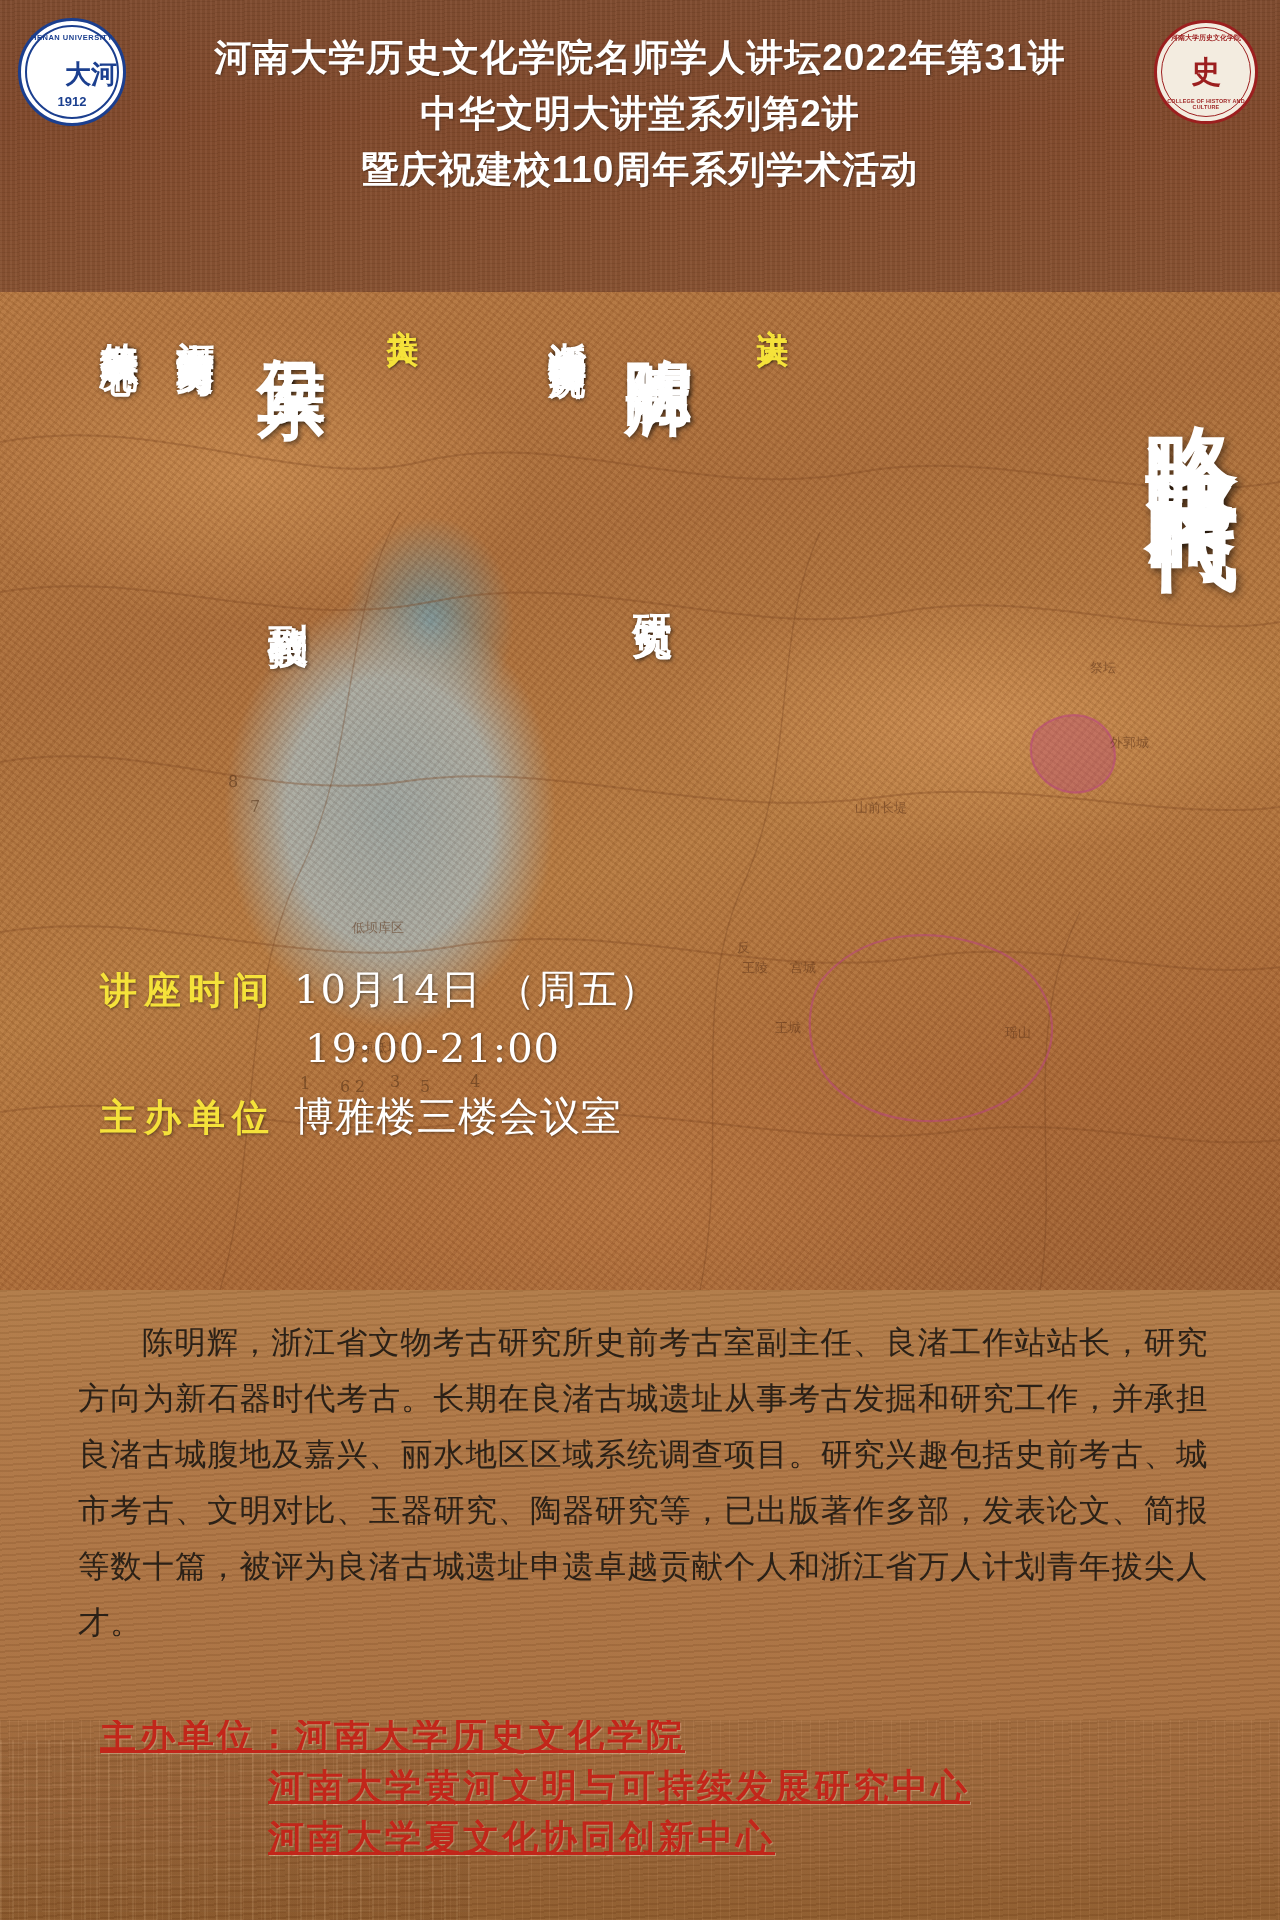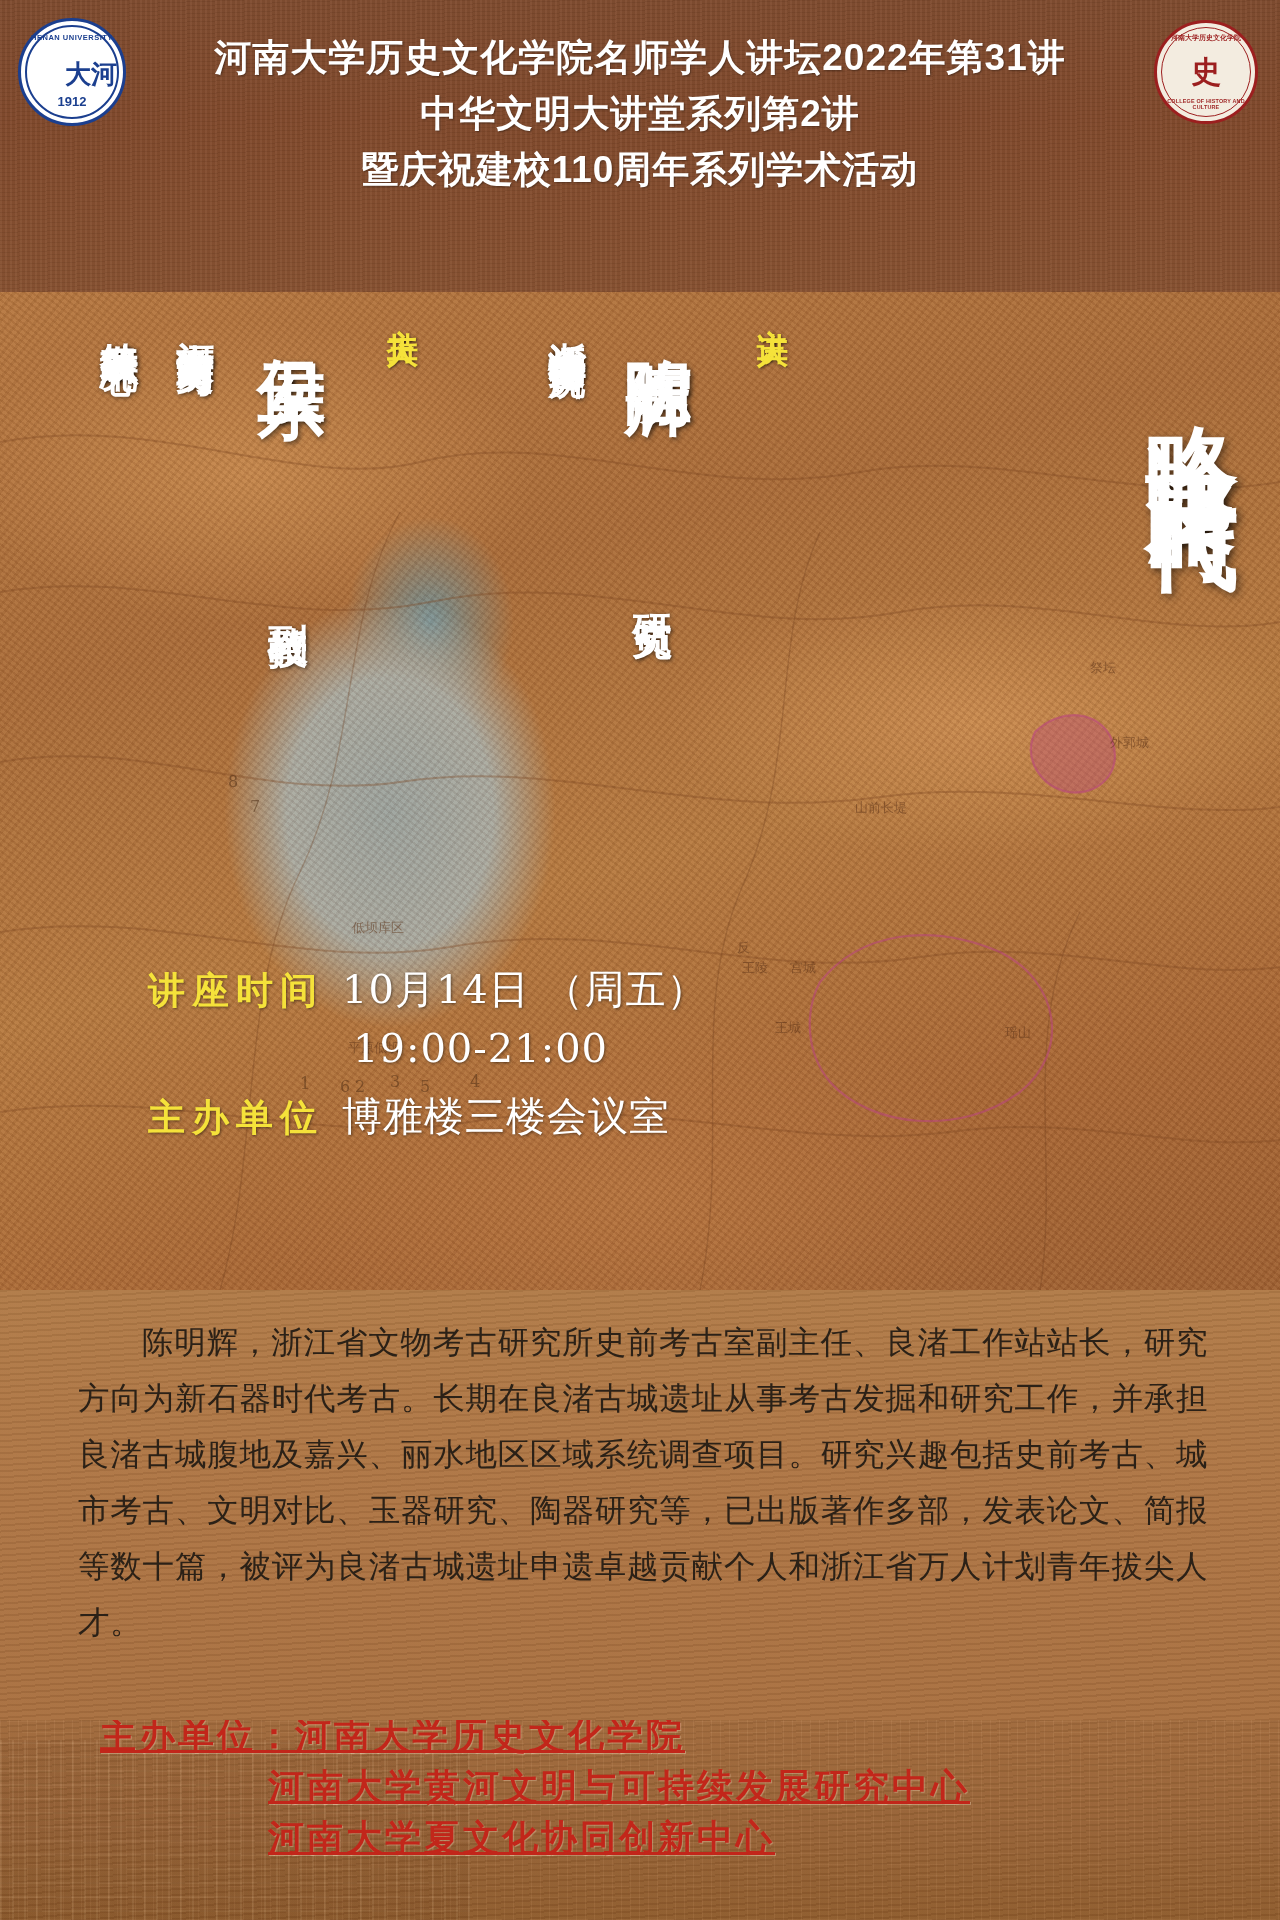--- a/index.html
+++ b/index.html
@@ -202,21 +202,21 @@
     text-shadow: 3px 3px 8px rgba(0,0,0,.45);
   }
 
   
   .info {
     position: absolute;
     left: 100px;
     color: #ffffff;
     font-family: "DejaVu Serif", serif;
   }
-  .info-row { display: flex; align-items: baseline; margin-bottom: 8px; margin-left: 48px; }
+  .info-row { display: flex; align-items: baseline; margin-bottom: 8px; }
   .info-key {
     color: #f5e23a;
     font-size: 37px;
     font-weight: bold;
     letter-spacing: 7px;
     margin-right: 18px;
     text-shadow: 1px 1px 3px rgba(0,0,0,.45);
     white-space: nowrap;
   }
   .info-val {

